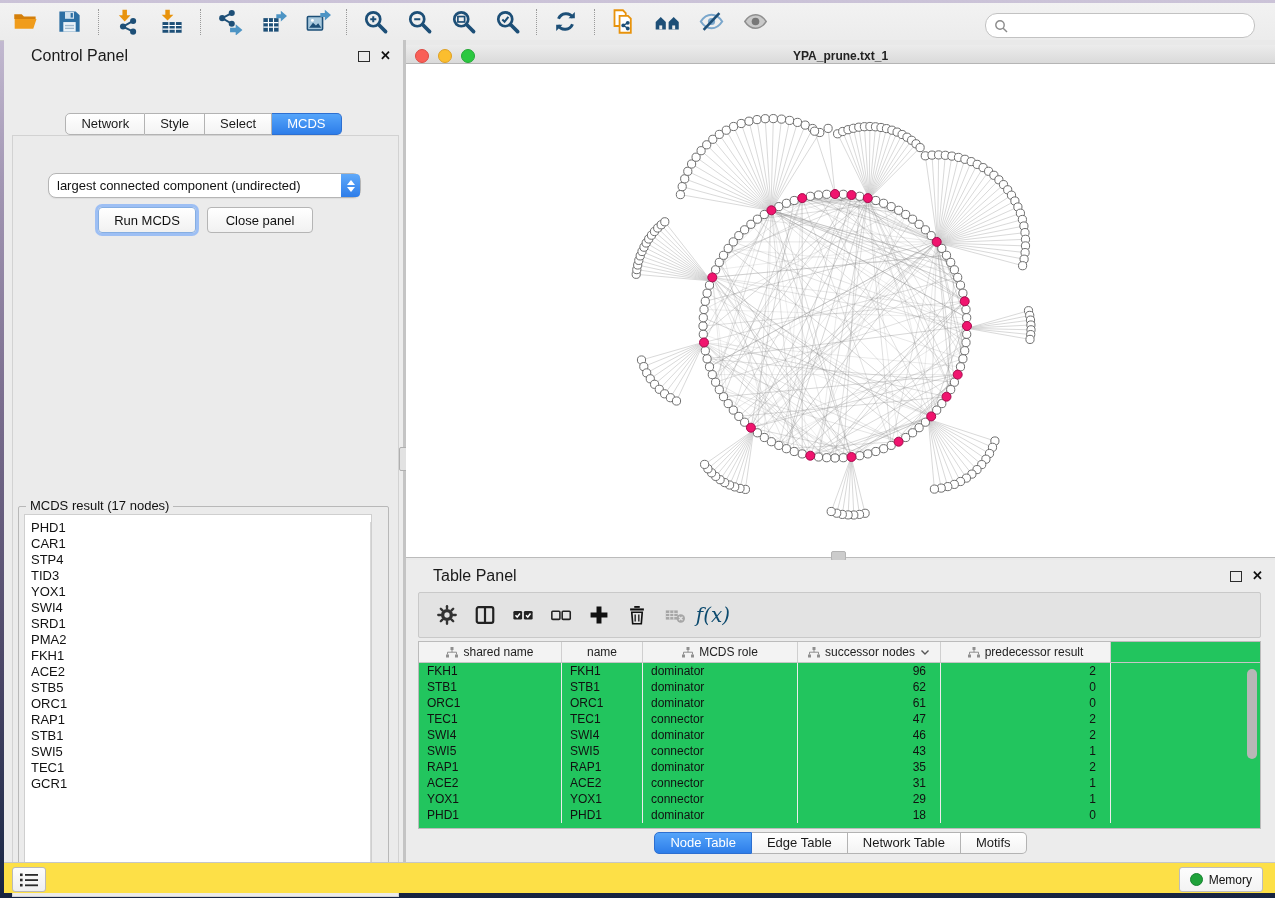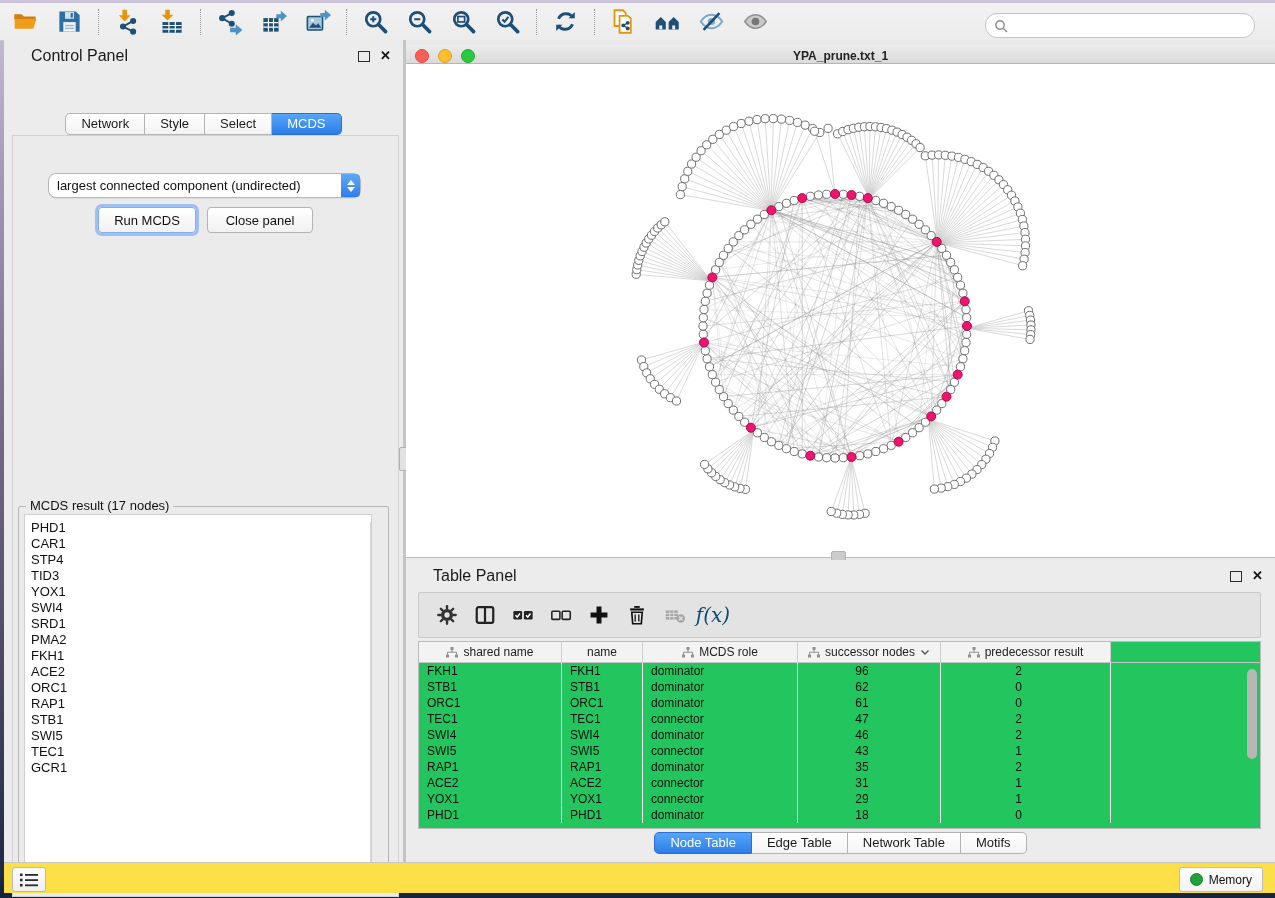--- a/index.html
+++ b/index.html
@@ -85,21 +85,21 @@
   .tp-btn{width:36px;height:36px;display:flex;align-items:center;justify-content:center;margin-right:2px;}
   .tp-btn svg{width:22px;height:22px;}
   .fx{font-family:"DejaVu Serif",serif;font-style:italic;font-size:20px;color:#0c4a6e;}
   #tbl{position:absolute;left:12px;top:81px;width:843px;height:188px;background:#22c55e;border:1px solid #bbb;box-sizing:border-box;overflow:hidden;}
   #tbl-header{display:flex;height:20px;border-bottom:1px solid #c6c6c6;}
   .th{background:#f3f3f3;border-right:1px solid #cfcfcf;display:flex;align-items:center;justify-content:center;gap:5px;
     font-size:12px;color:#222;box-sizing:border-box;height:20px;}
   .tbl-row{display:flex;height:16px;}
   .td{font-size:12px;color:#111;line-height:16px;box-sizing:border-box;border-right:1px solid #ececec;white-space:nowrap;overflow:hidden;}
   .td.left{padding-left:8px;text-align:left;}
-  .td.right{padding-right:14px;text-align:center;}
+  .td.right{padding-right:14px;text-align:right;}
   #tbl-scroll-thumb{position:absolute;right:3px;top:27px;width:10px;height:90px;background:#b7b7b7;border-radius:5px;}
   #table-tabs{position:absolute;left:0;top:272px;width:869px;display:flex;justify-content:center;}
 
   
   #statusbar{left:4px;top:862px;width:1271px;height:30px;background:#fde047;border-top:1px solid #c6c6c6;}
   #list-btn{position:absolute;left:8px;top:4px;width:32px;height:23px;background:linear-gradient(#fdfdfd,#efefef);
     border:1px solid #b9b9b9;border-radius:3px;display:flex;align-items:center;justify-content:center;}
   #memory-btn{position:absolute;right:12px;top:4px;height:23px;padding:0 10px;background:linear-gradient(#fdfdfd,#f3f3f3);
     border:1px solid #bdbdbd;border-radius:3px;display:flex;align-items:center;gap:6px;font-size:12px;color:#111;}
   #memory-dot{width:11px;height:11px;border-radius:50%;background:#1fa23a;border:1px solid #178230;}
@@ -280,20 +280,21 @@
             <div class="mcds-item">PHD1</div>
             <div class="mcds-item">CAR1</div>
             <div class="mcds-item">STP4</div>
             <div class="mcds-item">TID3</div>
             <div class="mcds-item">YOX1</div>
             <div class="mcds-item">SWI4</div>
             <div class="mcds-item">SRD1</div>
             <div class="mcds-item">PMA2</div>
             <div class="mcds-item">FKH1</div>
             <div class="mcds-item">ACE2</div>
+            <div class="mcds-item">STB5</div>
             <div class="mcds-item">ORC1</div>
             <div class="mcds-item">RAP1</div>
             <div class="mcds-item">STB1</div>
             <div class="mcds-item">SWI5</div>
             <div class="mcds-item">TEC1</div>
             <div class="mcds-item">GCR1</div>
           </div>
         <div id="mcds-scroll"></div>
       </div>
     </div>

